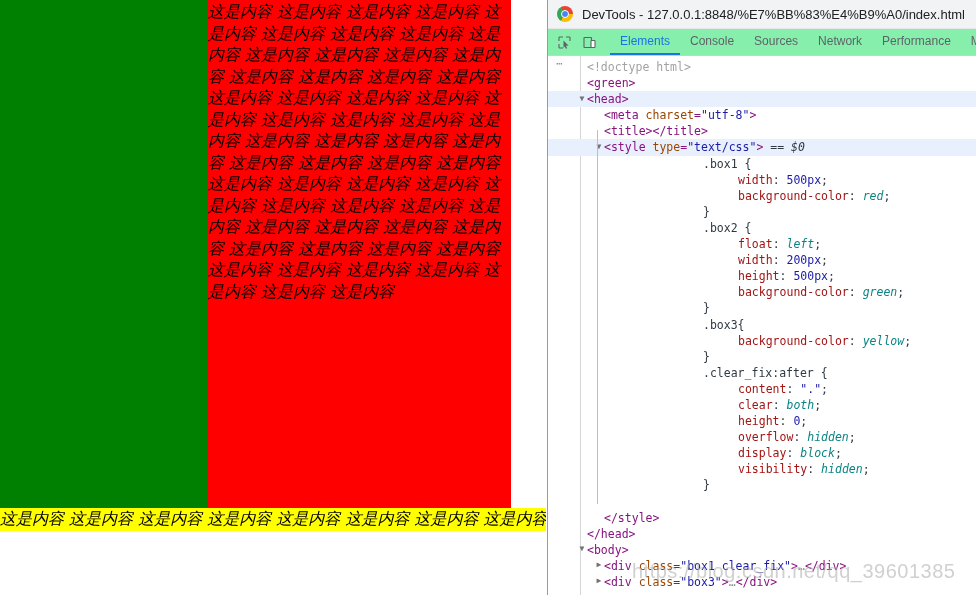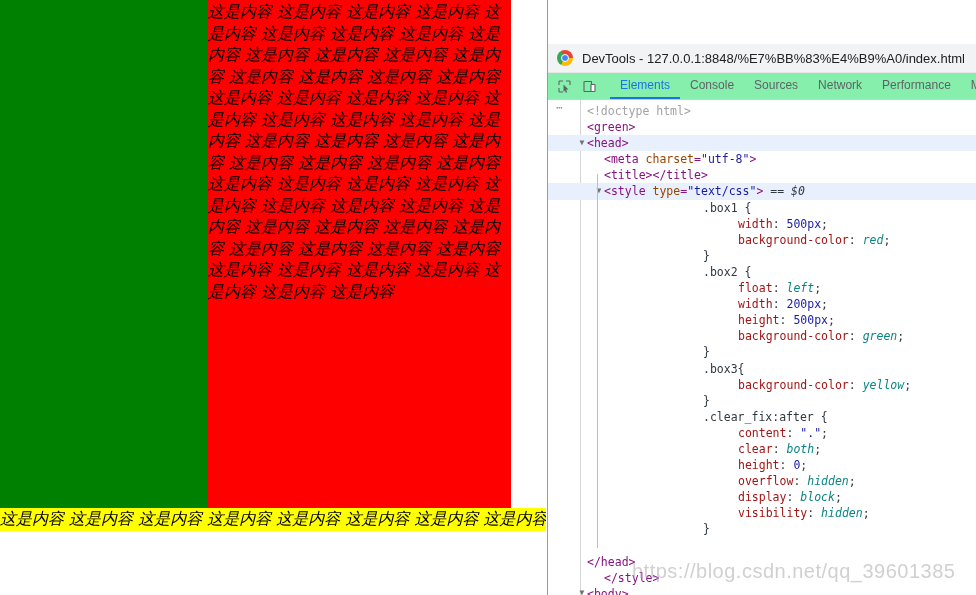--- a/index.html
+++ b/index.html
@@ -79,21 +79,20 @@
   }
 
   .dt-titlebar {
     height: 29px;
     background: #f1f3f4;
     display: flex;
     align-items: center;
     padding-left: 9px;
     flex: 0 0 auto;
     border-bottom: 1px solid #e6e6e6;
-    margin-top: 44px;
   }
 
   .chrome-logo {
     width: 16px; height: 16px;
     border-radius: 50%;
     position: relative;
     margin-right: 9px;
     flex: 0 0 auto;
     background:
       conic-gradient(from -30deg,
@@ -365,23 +364,23 @@
         <div class="code-line"><span class="ln-indent" style="width:190px;"></span><span class="tk-prop">overflow</span><span class="tk-plain">: </span><span class="tk-kw">hidden</span><span class="tk-plain">;</span></div>
 
         <div class="code-line"><span class="ln-indent" style="width:190px;"></span><span class="tk-prop">display</span><span class="tk-plain">: </span><span class="tk-kw">block</span><span class="tk-plain">;</span></div>
 
         <div class="code-line"><span class="ln-indent" style="width:190px;"></span><span class="tk-prop">visibility</span><span class="tk-plain">: </span><span class="tk-kw">hidden</span><span class="tk-plain">;</span></div>
 
         <div class="code-line"><span class="ln-indent" style="width:155px;"></span><span class="tk-plain">}</span></div>
 
         <div class="code-line"><span class="ln-indent" style="width:155px;"></span></div>
 
+        <div class="code-line"><span class="ln-indent" style="width:56px;"></span><span class="tk-punct">&lt;/</span><span class="tk-tag">style</span><span class="tk-punct">&gt;</span></div>
+
         <div class="code-line"><span class="ln-indent" style="width:39px;"></span><span class="tk-punct">&lt;/</span><span class="tk-tag">head</span><span class="tk-punct">&gt;</span></div>
-
-        <div class="code-line"><span class="ln-indent" style="width:56px;"></span><span class="tk-punct">&lt;/</span><span class="tk-tag">style</span><span class="tk-punct">&gt;</span></div>
 
         <div class="code-line"><span class="ln-indent" style="width:29px;"></span><span class="caret">▼</span><span class="tk-punct">&lt;</span><span class="tk-tag">body</span><span class="tk-punct">&gt;</span></div>
 
         <div class="code-line"><span class="ln-indent" style="width:46px;"></span><span class="caret">▶</span><span class="tk-punct">&lt;</span><span class="tk-tag">div</span><span class="tk-plain"> </span><span class="tk-attr">class</span><span class="tk-punct">=</span><span class="tk-val">"box1 clear_fix"</span><span class="tk-punct">&gt;</span><span class="tk-gray">…</span><span class="tk-punct">&lt;/div&gt;</span></div>
 
         <div class="code-line"><span class="ln-indent" style="width:46px;"></span><span class="caret">▶</span><span class="tk-punct">&lt;</span><span class="tk-tag">div</span><span class="tk-plain"> </span><span class="tk-attr">class</span><span class="tk-punct">=</span><span class="tk-val">"box3"</span><span class="tk-punct">&gt;</span><span class="tk-gray">…</span><span class="tk-punct">&lt;/div&gt;</span></div>
 
       </div>
 
       <div class="watermark">https://blog.csdn.net/qq_39601385</div>

